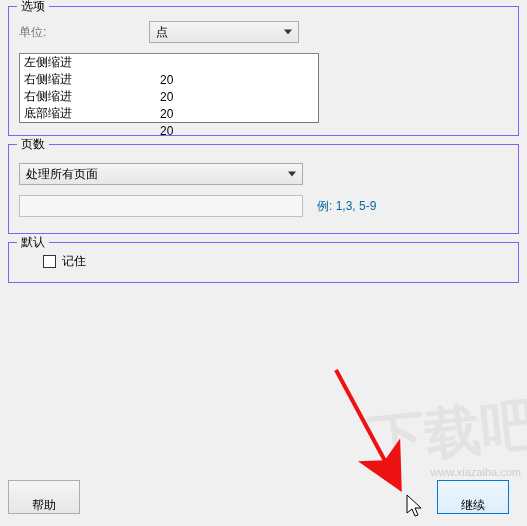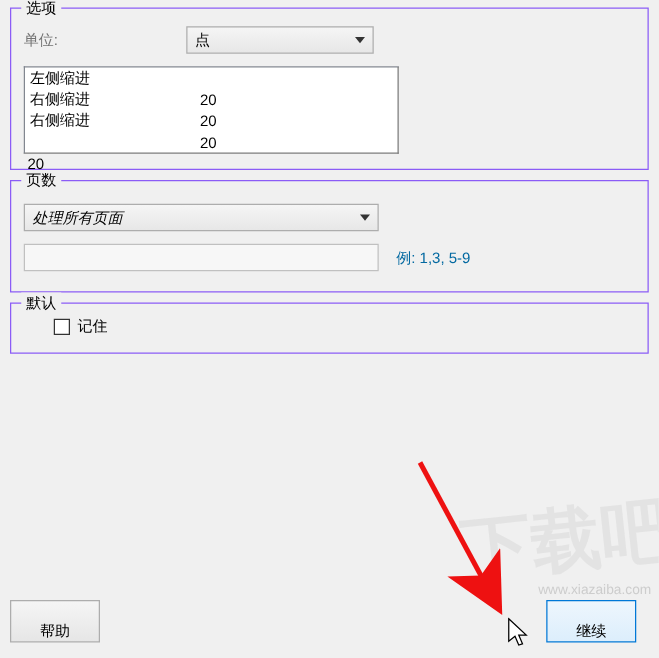--- a/index.html
+++ b/index.html
@@ -57,21 +57,21 @@
     background: #fff;
     border: 1px solid #828790;
     border-right-color:#7a7a7a;
     border-bottom-color:#7a7a7a;
     margin-top: 4px;
     width: 300px;
   }
   .listrow { display: flex; height: 17px; align-items: flex-start; }
   .listrow .k { width: 138px; padding-left: 4px; }
   .listrow .v { padding-left: 2px; margin-top: 19px; }
-  .page-select { width: 284px; font-style: italic; }
+  .page-select { width: 284px; }
   .textinput {
     border: 1px solid #c0c0c0;
     background: #f7f7f7;
     height: 22px;
     width: 284px;
     padding: 0 6px;
     font: inherit;
     color:#666;
   }
   .hint { color:#0369a1; margin-left:14px; }
@@ -150,20 +150,21 @@
     </div>
     <div class="listrow">
       <div class="k">右侧缩进</div>
       <div class="v">20</div>
     </div>
     <div class="listrow">
       <div class="k">右侧缩进</div>
       <div class="v">20</div>
     </div>
     <div class="listrow">
+      <div class="k">底部缩进</div>
       <div class="v">20</div>
     </div>
   </div>
 </div>
 
 <div class="fieldset">
   <div class="legend">页数</div>
   <div class="row" style="margin-top:10px;">
     <span class="select-wrap">
       <input class="select page-select" readonly="" value="处理所有页面" style="">

